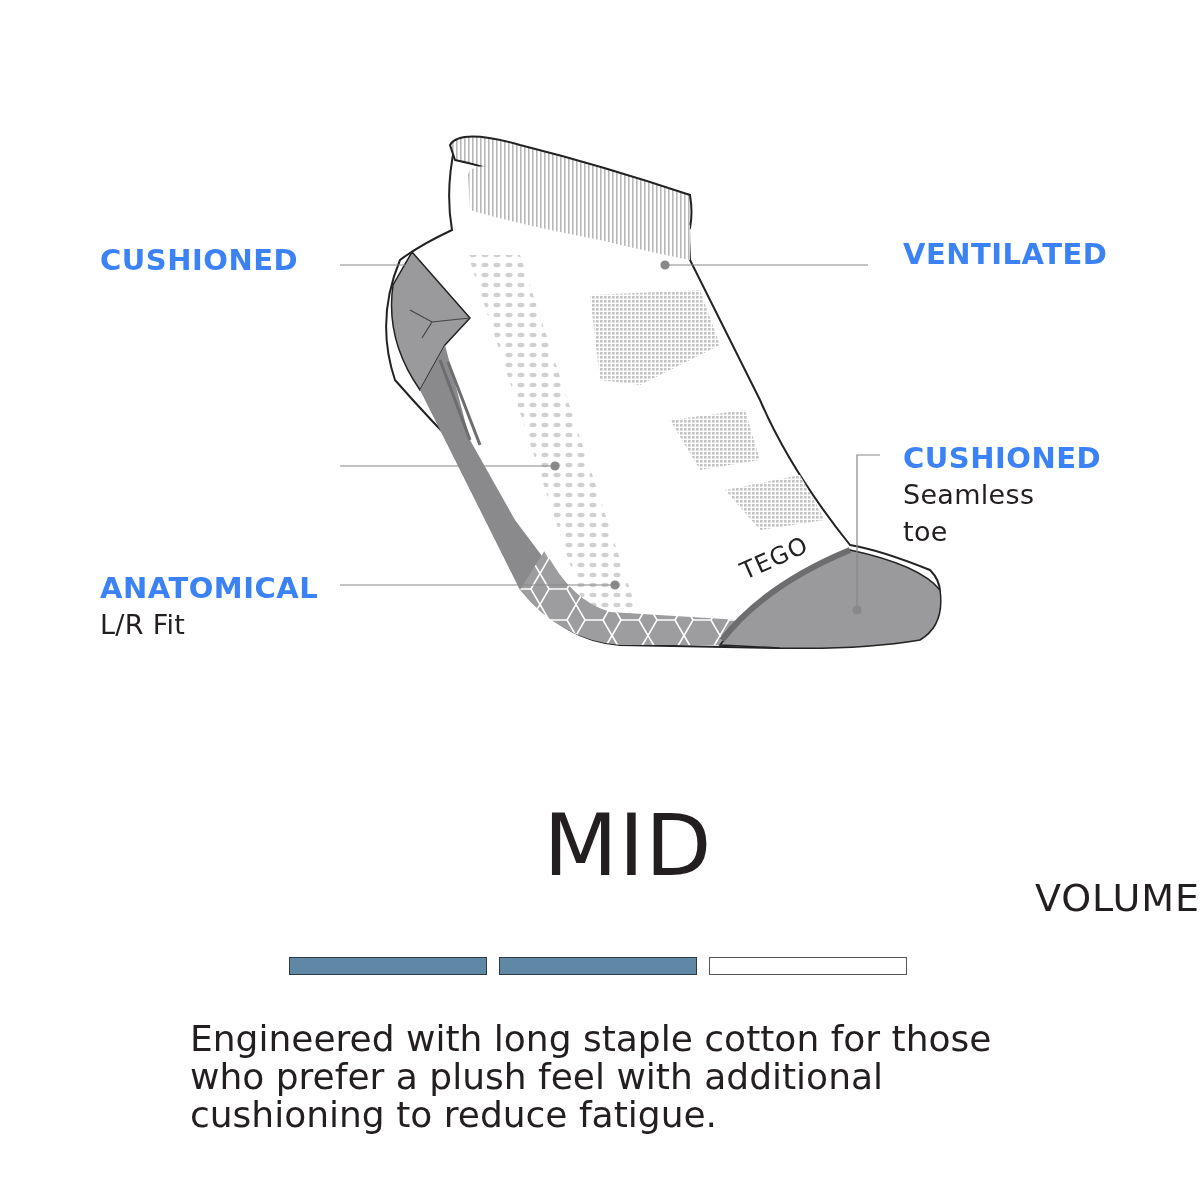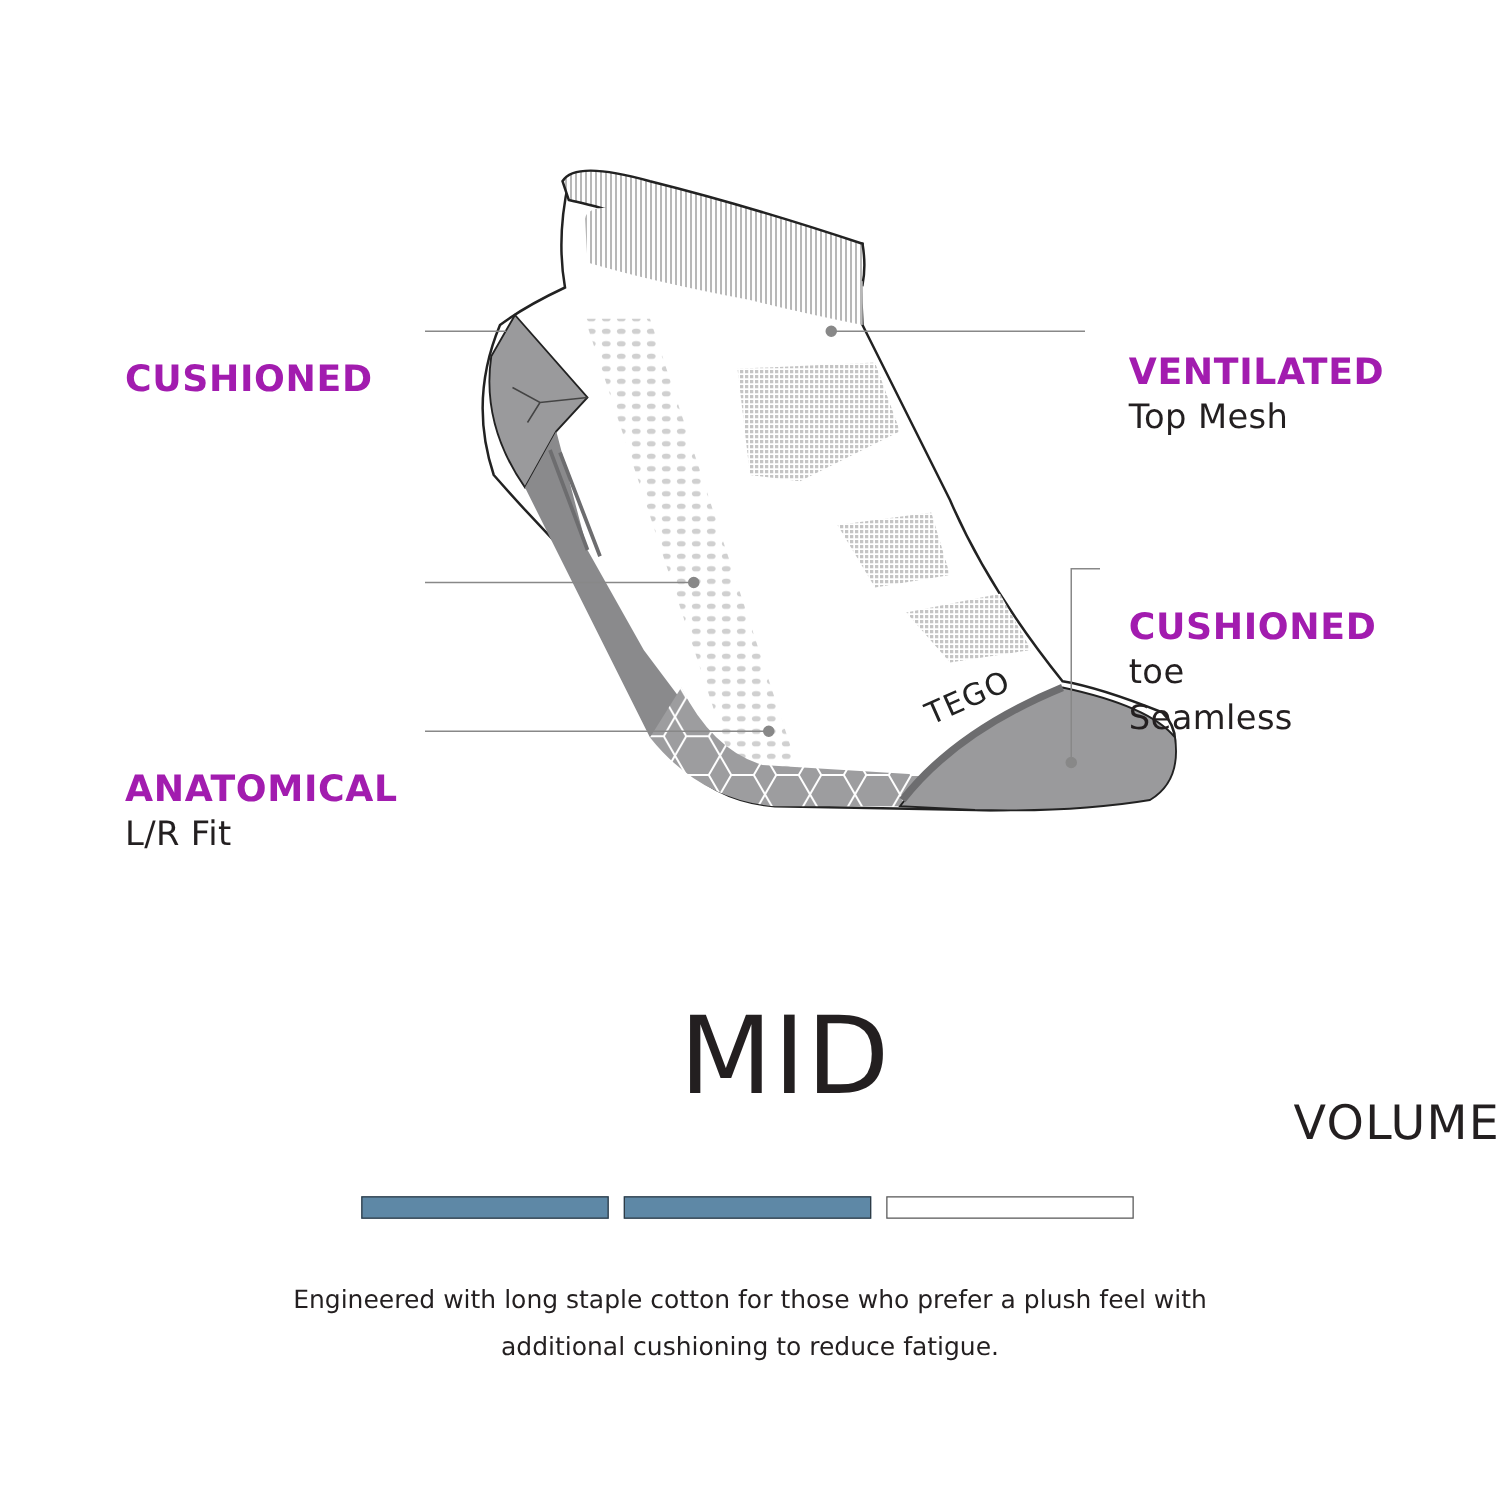--- a/index.html
+++ b/index.html
@@ -1,28 +1,28 @@
 <!DOCTYPE html>
 <html><head>
 <meta charset="utf-8">
 <style>
   html,body{margin:0;padding:0;background:#fff;}
   body{width:1200px;height:1200px;position:relative;overflow:hidden;font-family:"DejaVu Sans","Liberation Sans",sans-serif;color:#231f20;}
   .label{position:absolute;}
-  .label .t{font-weight:bold;font-size:29px;letter-spacing:0.5px;line-height:36px;color:#a21caf;margin-top:43px;}
+  .label .t{font-weight:bold;font-size:29px;letter-spacing:0.5px;line-height:36px;color:#3b82f6;}
   .label .s{font-weight:normal;font-size:27px;line-height:37px;color:#231f20;letter-spacing:0.3px;}
   #sock{position:absolute;left:0;top:0;width:1200px;height:700px;}
   .title{position:absolute;left:0;width:1200px;text-align:center;}
   .big{top:800px;font-weight:normal;font-size:86px;letter-spacing:1px;line-height:90px;padding-left:28px;}
   .vol{top:876px;font-size:38px;line-height:44px;letter-spacing:1px;text-align:right;}
   .bars{position:absolute;top:957px;left:289px;display:flex;gap:12px;}
   .bar{width:198px;height:18px;border:1.5px solid #2e3b45;box-sizing:border-box;}
   .bar.on{background:#5e88a6;}
   .bar.off{background:#fff;border-color:#555;}
-  .desc{position:absolute;top:1020px;left:190px;width:820px;text-align:center;font-size:20px;line-height:38px;color:#231f20;}
+  .desc{position:absolute;top:1020px;left:190px;width:820px;font-size:36px;line-height:38px;color:#231f20;}
 </style>
 </head>
 <body>
 
 <svg id="sock" viewBox="0 0 1200 700" xmlns="http://www.w3.org/2000/svg">
   <defs>
     <pattern id="vstripe" width="4" height="4" patternUnits="userSpaceOnUse">
       <rect width="4" height="4" fill="#fff"></rect>
         <rect x="0" width="1.6" height="4" fill="#b8b8b8"></rect>
     </pattern>
@@ -81,26 +81,25 @@
   <div class="t">CUSHIONED</div>
 </div>
 <div class="label" style="left:100px;top:454px;">
 </div>
 <div class="label" style="left:100px;top:570px;">
   <div class="t">ANATOMICAL</div>
   <div class="s">L/R Fit</div>
 </div>
 <div class="label" style="left:903px;top:236px;">
   <div class="t">VENTILATED</div>
-  <div class="s">Top Mesh</div>
 </div>
 <div class="label" style="left:903px;top:440px;">
   <div class="t">CUSHIONED</div>
+  <div class="s">Seamless</div>
   <div class="s">toe</div>
-  <div class="s">Seamless</div>
 </div>
 
 <div class="title big">MID</div>
 <div class="title vol">VOLUME</div>
 <div class="bars">
   <div class="bar on"></div>
   <div class="bar on"></div>
   <div class="bar off"></div>
 </div>
 <div class="desc">Engineered with long staple cotton for those who prefer a plush feel with additional cushioning to reduce fatigue.</div>

